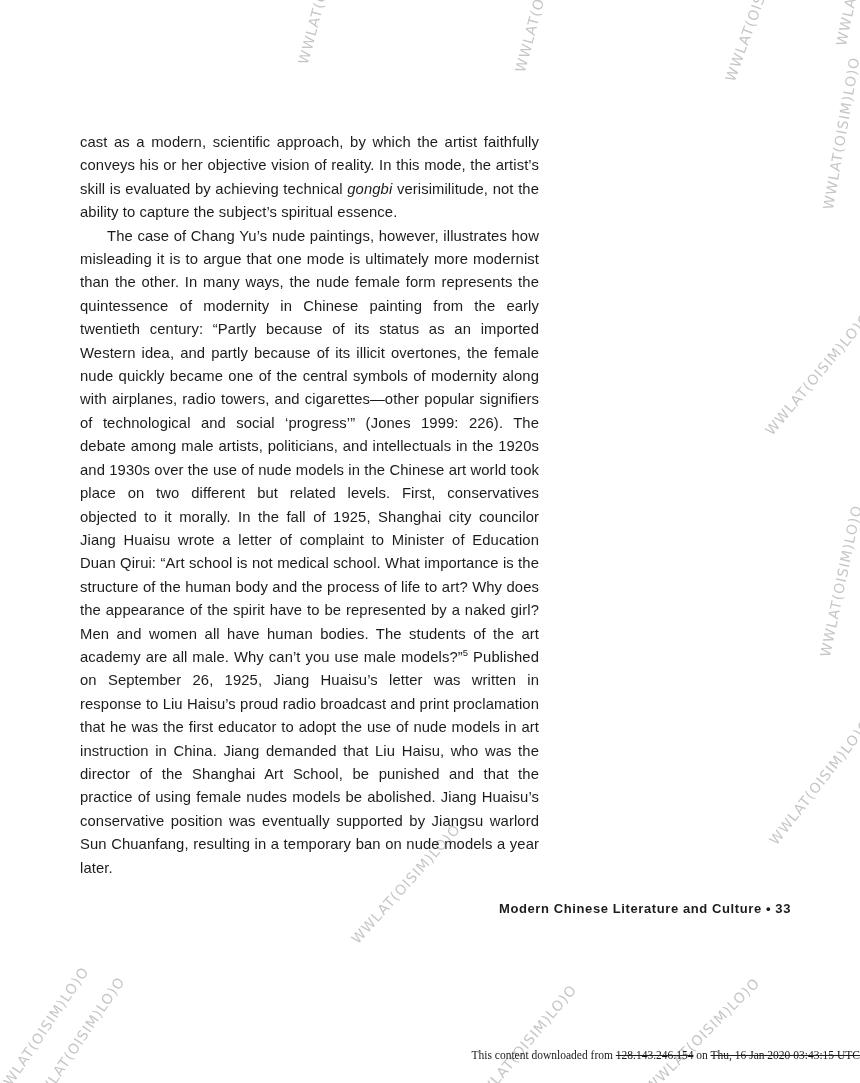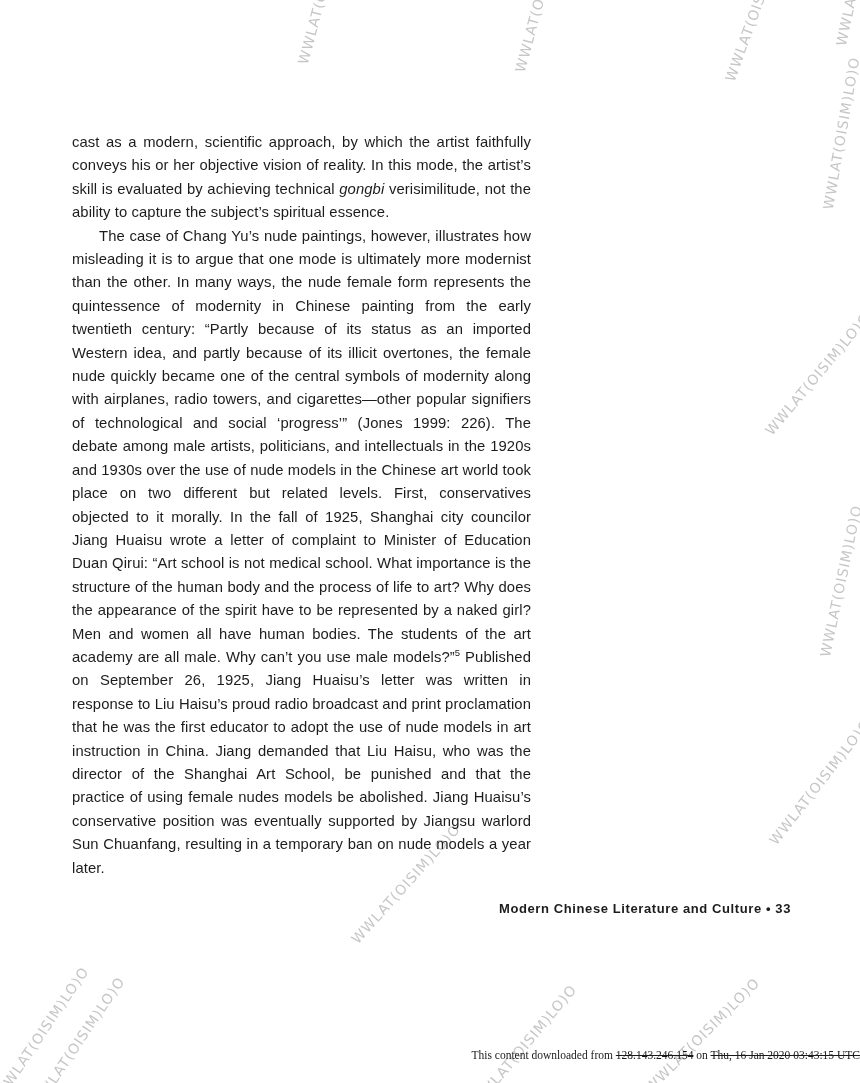--- a/index.html
+++ b/index.html
@@ -9,21 +9,21 @@
     height: 1083px;
     background: #ffffff;
     overflow: hidden;
     font-family: "Liberation Sans", sans-serif;
     color: #1c1c1c;
   }
 
   
   .body-text {
     position: absolute;
-    left: 72px;
+    left: 80px;
     top: 131px;
     width: 459px;
     font-size: 14.8px;
     line-height: 23.4px;
     text-align: justify;
     letter-spacing: 0.1px;
   }
   .para { margin: 0; }
   .para.indent { text-indent: 27px; }
   .para i { font-style: italic; }

